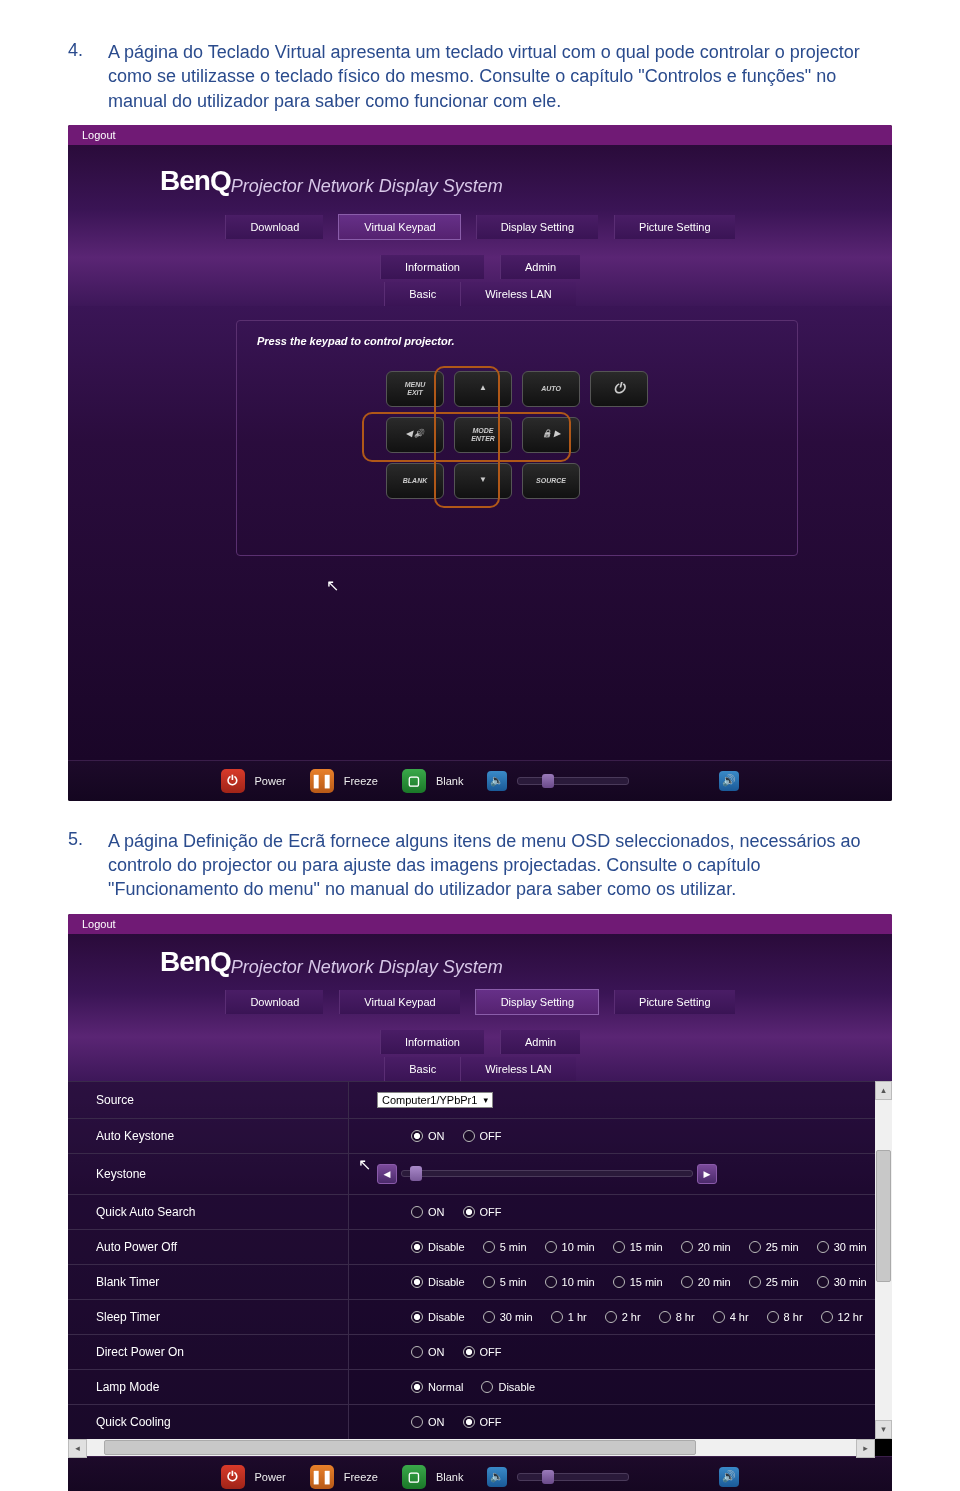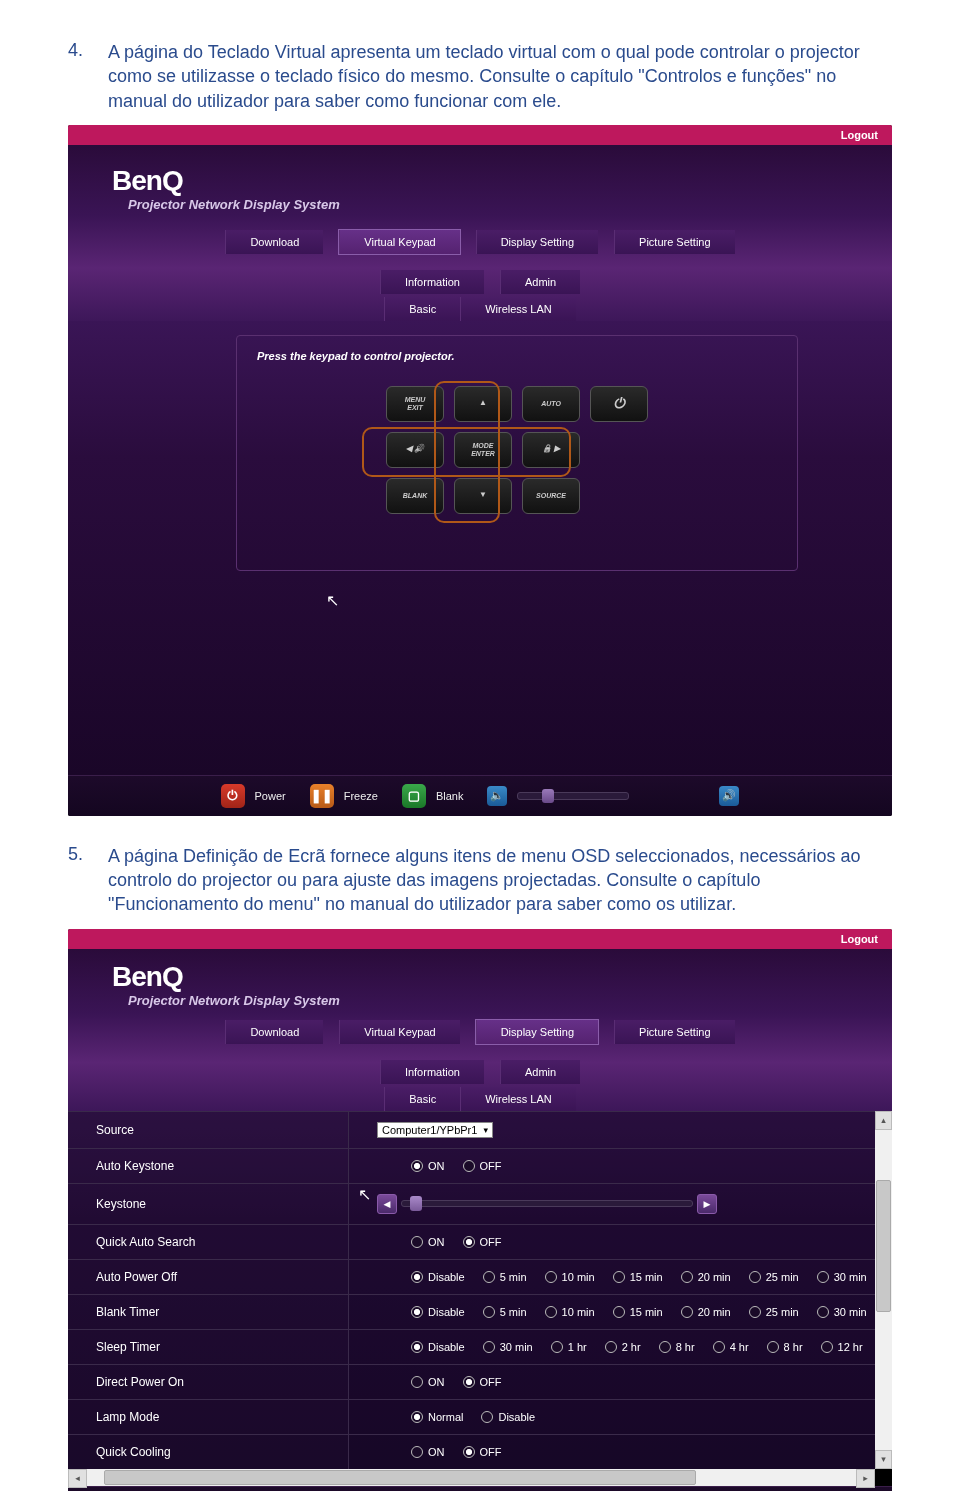--- a/index.html
+++ b/index.html
@@ -31,48 +31,45 @@
   .link-text { color: #2a4b8d; }
   .screenshot {
     margin: 12px 0 28px 0;
     background: #000;
     border-radius: 2px;
     overflow: hidden;
     font-family: Arial, sans-serif;
   }
   
   .ss-topbar {
-    background: #be185d;
-    text-align: right;
+    background: #701a75;
+    text-align: left;
     padding: 4px 14px;
     font-size: 11px;
     color: #fff;
-    font-weight: bold;
   }
   .ss-header {
     background: linear-gradient(#2a0b3a, #3a1455 40%, #5a2574 70%, #3d1759);
     padding: 16px 0 0 0;
   }
   .ss-logo-row {
     display: flex;
-    align-items: flex-start;
-    padding: 4px 24px 18px 44px;
-    flex-direction: column;
+    align-items: flex-end;
+    padding: 4px 24px 18px 92px;
   }
   .logo-text {
     color: #fff;
     font-weight: bold;
     font-size: 28px;
     letter-spacing: -1px;
   }
   .subtitle {
     color: #d8c8e8;
-    font-size: 13px;
-    margin-left: 16px;
-    font-weight: bold;
+    font-size: 18px;
+    font-weight: normal;
     font-style: italic;
   }
   .ss-nav {
     display: flex;
     flex-wrap: wrap;
     justify-content: center;
     gap: 16px;
     padding: 0 120px 4px 120px;
   }
   .ss-nav-item {

